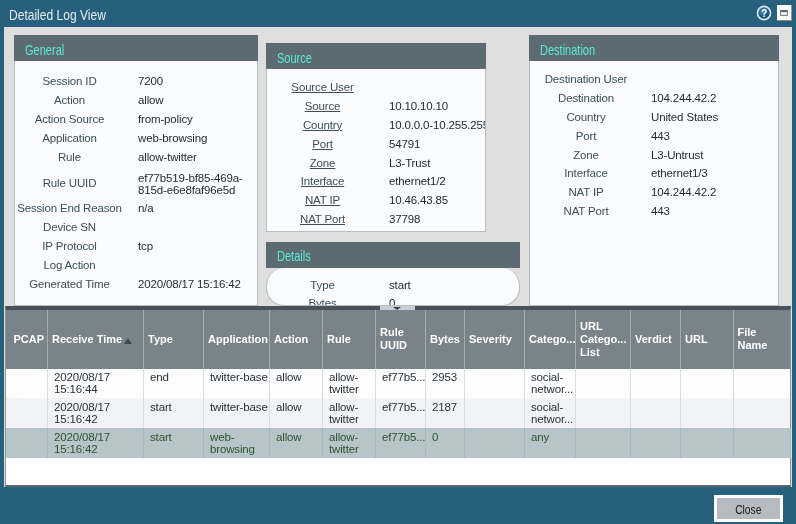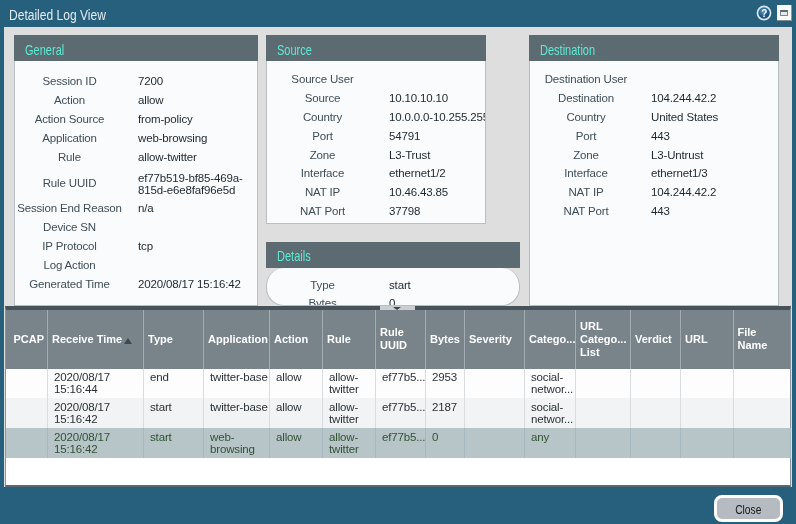--- a/index.html
+++ b/index.html
@@ -16,23 +16,23 @@
   .lbl{display:inline-block;text-align:center;color:#3e4e58;vertical-align:top;}
   .val{color:#1c2730;margin-left:14px;}
   
   #pgeneral{left:10px;top:8px;width:244px;}
   #pgeneral .pbody{height:245px;padding-top:11px;}
   #pgeneral .lbl{width:109px;}
   #pgeneral .val{margin-left:14px;}
   .uuidrow{height:33px;padding-top:7px;box-sizing:border-box;font-size:11.5px;letter-spacing:-.15px;line-height:11.5px;}
   .uuidrow .val{display:inline-block;}
   
-  #psource{left:262px;top:8px;width:220px;}
+  #psource{left:262px;top:16px;width:220px;}
   #psource .pbody{height:163px;}
-  #psource .lbl{width:111px;}
+  #psource .lbl{width:111px;text-decoration:underline;}
   #psource .val{margin-left:11px;}
   
   #pdetails{left:262px;top:214.5px;width:254px;}
   #pdetails .pbody{height:38.5px;padding-top:8px;border-radius:18px;}
   #pdetails .lbl{width:111px;}
   #pdetails .val{margin-left:11px;}
   
   #pdest{left:525px;top:8px;width:250px;}
   #pdest .pbody{height:245px;}
   #pdest .lbl{width:112px;}
@@ -45,21 +45,21 @@
   th,td{padding:0 2px 0 6px;overflow:hidden;box-sizing:border-box;}
   thead th{height:58.5px;background:#78838a;color:#fff;font-size:11px;font-weight:bold;text-align:left;vertical-align:middle;line-height:13px;border-right:1px solid #a2abb1;padding-left:4px;}
   thead th:last-child{border-right:none;}
   tbody td{height:29.8px;font-size:11.5px;letter-spacing:-.15px;color:#2b3238;vertical-align:top;padding-top:2.5px;line-height:12px;border-right:1px solid #d9dde0;}
   tbody td:last-child{border-right:none;}
   tr.r1 td{background:#fdfdfe;}
   tr.r2 td{background:#f1f3f4;}
   tr.r3 td{background:#b7c4c8;color:#305331;border-right:1px solid #a5b8bf;}
   .sortarr{display:inline-block;width:0;height:0;border-left:4.5px solid transparent;border-right:4.5px solid transparent;border-bottom:6px solid #3c4951;margin-left:2px;margin-bottom:-1px;vertical-align:baseline;}
   
-  .closebtn{position:absolute;left:714px;top:495px;width:69px;height:27px;border-radius:8px;border:3px solid #fdfdfd;background:#b5bbc1;box-sizing:border-box;text-align:center;color:#15181c;}
+  .closebtn{position:absolute;left:714px;top:495px;width:69px;height:27px;border-radius:0;border:3px solid #fdfdfd;background:#b5bbc1;box-sizing:border-box;text-align:center;color:#15181c;}
   .closebtn span{display:inline-block;font-size:13.5px;line-height:20px;margin-top:2px;transform:scaleX(.76);}
   
   .helpicon{position:absolute;left:755.5px;top:5px;transform:translateZ(0);}
   .winicon{position:absolute;left:776.5px;top:5px;width:15.5px;height:15.8px;background:#fbfcfc;border-right:1px solid #90989e;border-bottom:1px solid #848c92;box-sizing:border-box;}
   .winicon:after{content:"";position:absolute;left:3px;top:4.8px;width:8.8px;height:6.2px;box-sizing:border-box;background:#e7eaec;border:1.6px solid #7e888f;border-top:2.2px solid #5e6a74;}
 </style>
 </head>
 <body>
 <div class="titlebar">
     <span class="title">Detailed Log View</span>

